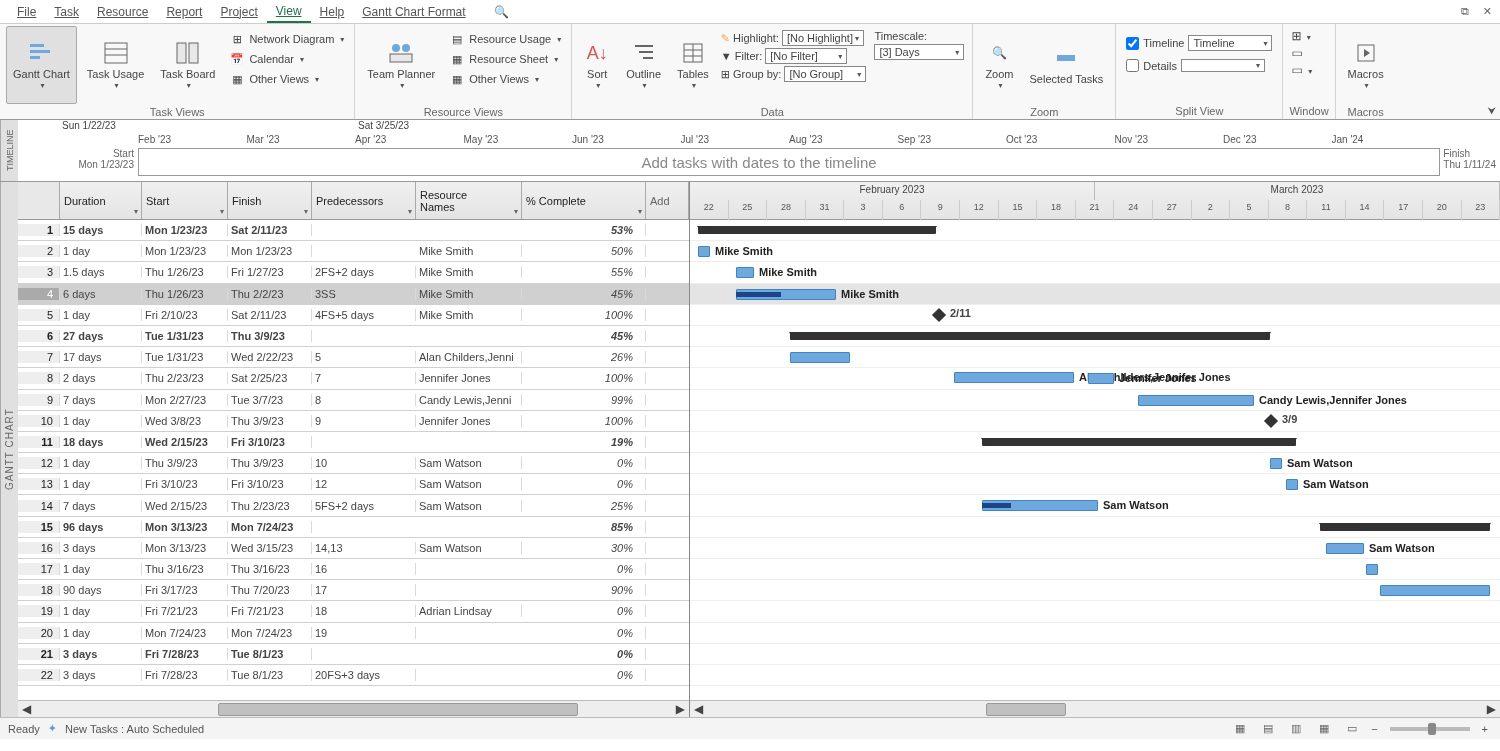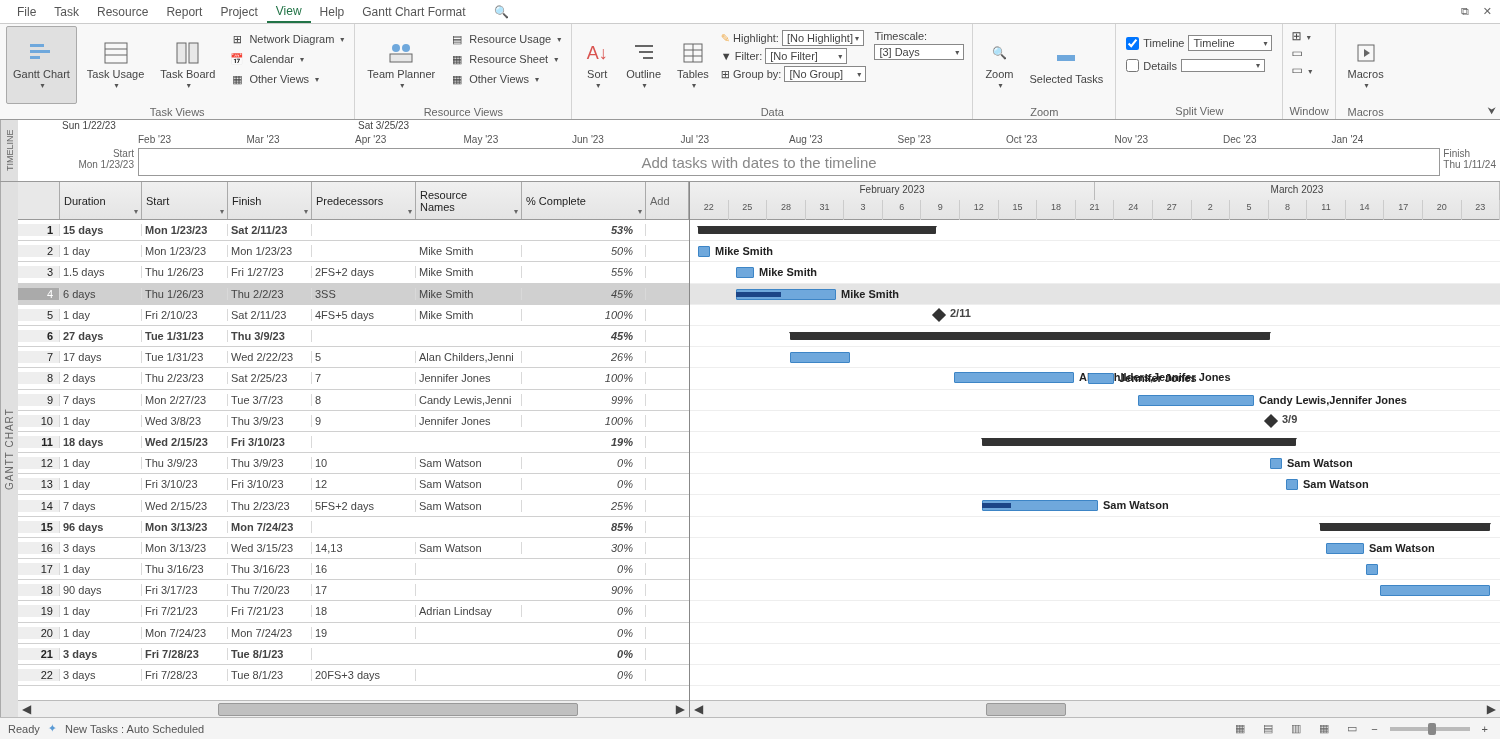--- a/index.html
+++ b/index.html
@@ -1,20 +1,20 @@
 <!DOCTYPE html>
 <html><head>
 <meta charset="utf-8">
 <style>
 * { margin: 0; padding: 0; box-sizing: border-box; font-family: "Segoe UI", Tahoma, sans-serif; }
 body { background: #fff; width: 1500px; height: 751px; overflow: hidden; font-size: 12px; color: #444; }
 
 
 .menubar { display: flex; align-items: center; height: 24px; padding: 0 8px; border-bottom: 1px solid #ccc; }
-.menubar .menu-item { padding: 3px 9px; color: #555; cursor: default; }
+.menubar .menu-item { padding: 3px 9px; color: #555; cursor: default; text-decoration: underline; }
 .menubar .menu-item.active { color: #217346; border-bottom: 2px solid #217346; }
 .menubar .menu-item.file { font-weight: 400; }
 .menubar .search-area { margin-left: 20px; display: flex; align-items: center; flex: 1; }
 .menubar .search-icon { color: #666; margin-right: 6px; }
 .menubar .search-placeholder { color: #888; font-style: italic; margin-top: 40px; }
 .menubar .win-controls { display: flex; gap: 14px; margin-left: auto; }
 .menubar .win-controls span { color: #666; cursor: pointer; font-size: 11px; }
 
 
 .ribbon { display: flex; height: 96px; border-bottom: 1px solid #999; background: #f8f8f8; position: relative; }

